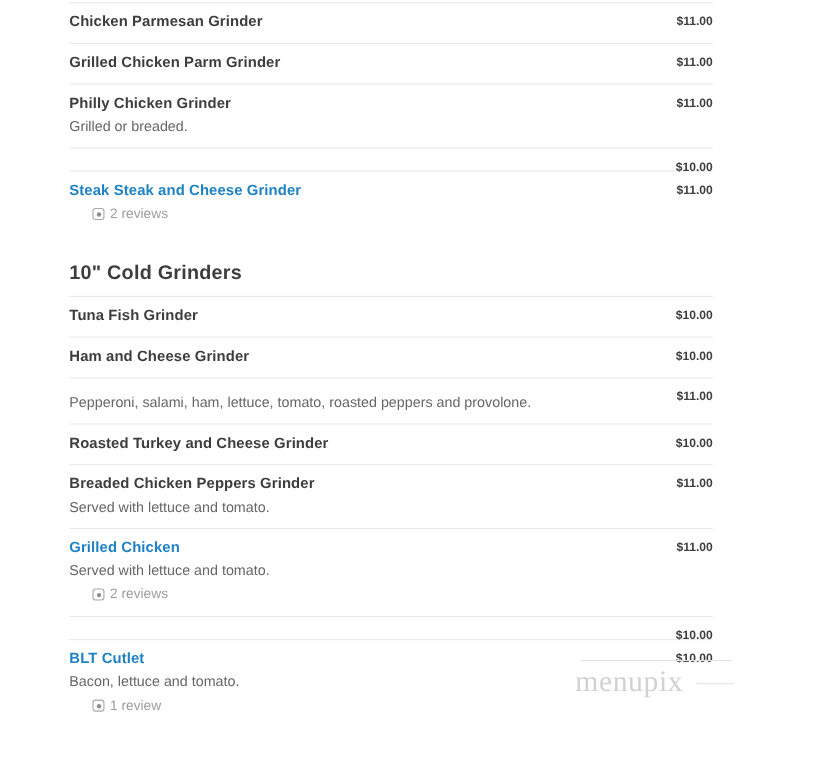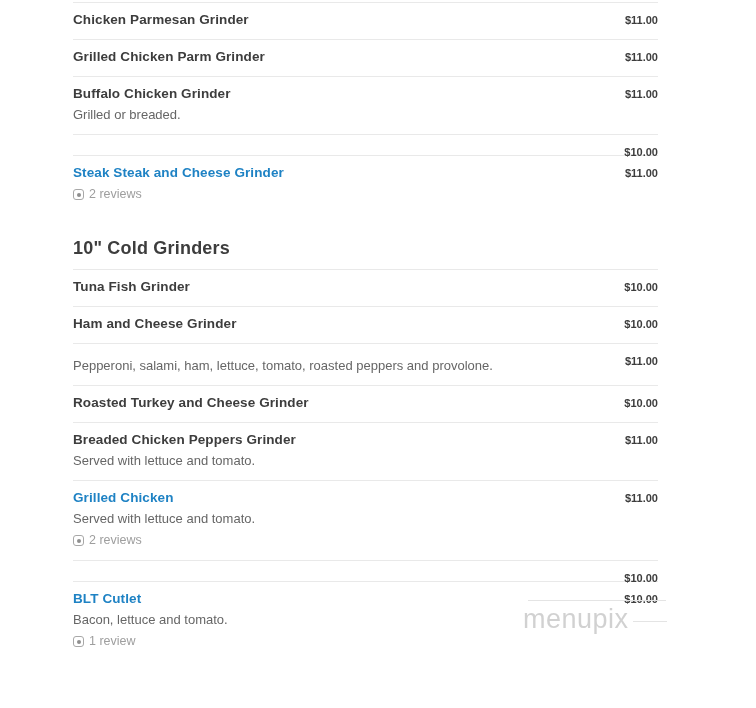--- a/index.html
+++ b/index.html
@@ -9,21 +9,21 @@
   .page {
     position: relative;
     width: 756px;
     height: 708px;
     background: #fff;
     overflow: hidden;
   }
 
   .menu-col {
     position: absolute;
-    left: 73px;
+    left: 63px;
     top: 0;
     width: 585px;
   }
 
   .top-divider {
     margin-top: 2px;
     border-top: 1px solid var(--c-divider, #e9e9e9);
   }
 
   .menu-section { margin: 0; padding: 0; }
@@ -74,20 +74,21 @@
 
   .item-reviews {
     margin-top: 5px;
     display: flex;
     align-items: center;
     gap: 5px;
     font-size: 12.5px;
     color: var(--c-reviews, #9e9e9e);
     line-height: 17px;
     cursor: pointer;
+    margin-left: 21px;
   }
 
   .review-icon {
     width: 11px;
     height: 11px;
     border: 1px solid #a8a8a8;
     border-radius: 3px;
     display: inline-flex;
     align-items: center;
     justify-content: center;
@@ -103,20 +104,21 @@
   .watermark {
     position: absolute;
     left: 523px;
     top: 604px;
     font-size: 27px;
     letter-spacing: 0.5px;
     color: var(--c-watermark, #cdcdcd);
     opacity: 0.9;
     pointer-events: none;
     user-select: none;
+    font-family: Liberation Serif, serif;
   }
   .wm-line {
     position: absolute;
     height: 0;
     border-top: 1px solid #e4e4e4;
     pointer-events: none;
   }
   .wm-line.top { left: 528px; top: 600px; width: 138px; }
   .wm-line.right { left: 633px; top: 621px; width: 34px; }
 </style>
@@ -130,21 +132,21 @@
         <section class="menu-section">
           <div class="menu-item">
             <div class="item-name">Chicken Parmesan Grinder</div>
             <div class="item-price">$11.00</div>
           </div>
           <div class="menu-item">
             <div class="item-name">Grilled Chicken Parm Grinder</div>
             <div class="item-price">$11.00</div>
           </div>
           <div class="menu-item">
-            <div class="item-name">Buffalo Chicken Grinder</div>
+            <div class="item-name">Philly Chicken Grinder</div>
             <div class="item-price">$11.00</div>
             <div class="item-desc">Grilled or breaded.</div>
           </div>
           <div class="menu-item">
             <div class="item-price">$10.00</div>
           </div>
           <div class="menu-item no-border">
             <div class="item-name link">Steak Steak and Cheese Grinder</div>
             <div class="item-price">$11.00</div>
             <div class="item-reviews">

